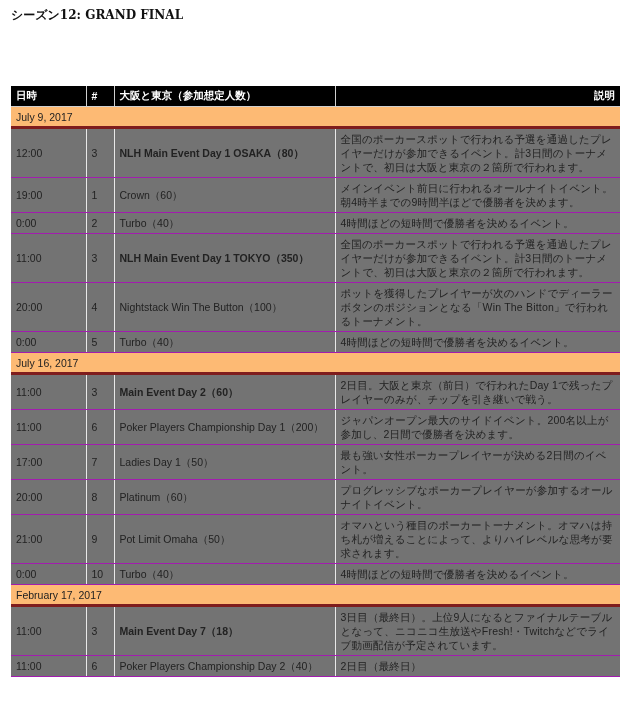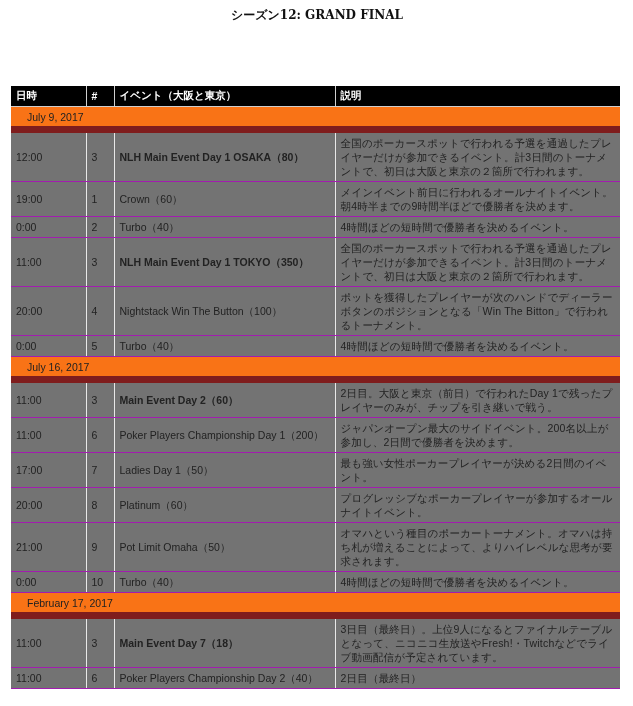--- a/index.html
+++ b/index.html
@@ -1,28 +1,28 @@
 <!DOCTYPE html>
 <html><head>
 <meta charset="utf-8">
 <style>
   html, body { margin: 0; padding: 0; background: #ffffff; }
   body { width: 633px; height: 706px; overflow: hidden; position: relative; }
   .intro { position: absolute; left: 11px; top: 8px; width: 612px; font-family: "DejaVu Serif", "Liberation Serif", serif; color: #111; }
-  .title { font-size: 12px; font-weight: bold; line-height: 15px; margin: 0; text-align: center; }
+  .title { font-size: 12px; font-weight: bold; line-height: 15px; margin: 0; }
   .desc { font-size: 11.5px; line-height: 17px; margin: 0; text-indent: 1em; letter-spacing: -0.2px; }
   table.sched { position: absolute; left: 11px; top: 86px; width: 609px; border-collapse: collapse; table-layout: fixed;
     font-family: "Liberation Sans", "DejaVu Sans", sans-serif; font-size: 10.5px; color: #222; }
   table.sched col.c1 { width: 75px; }
   table.sched col.c2 { width: 28px; }
   table.sched col.c3 { width: 221px; }
   table.sched col.c4 { width: 285px; }
   th { background: #000000; color: #ffffff; text-align: left; font-weight: bold; padding: 0 5px; height: 20px; border-right: 1px solid #cfcfcf; border-bottom: 1px solid #cfcfcf; font-size: 10.5px; }
-  th:last-child { border-right: none; }
-  tr.date td { background: #f97316; height: 19px; padding: 0 16px; border-bottom: 7px solid #7f1d1d; }
+  th:last-child { border-right: none; text-align: right; }
+  tr.date td { background: #fdba74; height: 19px; padding: 0 5px; border-bottom: 3px solid #7f1d1d; }
   tr.ev td { background: #737373; padding: 3px 5px; border-right: 1px solid #e8e8e8; border-bottom: 1px solid #a21caf; vertical-align: middle; line-height: 14px; }
   tr.ev td:last-child { border-right: none; }
   tr.ev td.bold { font-weight: bold; }
   td.note { font-size: 10.5px; letter-spacing: 0.2px; }
 </style>
 </head>
 <body>
 
 <div class="intro">
   <p class="title">シーズン12: GRAND FINAL</p>
@@ -32,21 +32,21 @@
   <colgroup>
       <col class="c1">
       <col class="c2">
       <col class="c3">
       <col class="c4">
     </colgroup>
   <thead>
     <tr>
       <th>日時</th>
       <th>#</th>
-      <th>イベント（大阪と東京）</th>
+      <th>大阪と東京（参加想定人数）</th>
       <th>説明</th>
     </tr>
   </thead>
   <tbody id="sched-body">
       <tr class="date">
         <td colspan="4">July 9, 2017</td>
       </tr>
       <tr class="ev">
         <td>12:00</td>
         <td>3</td>

